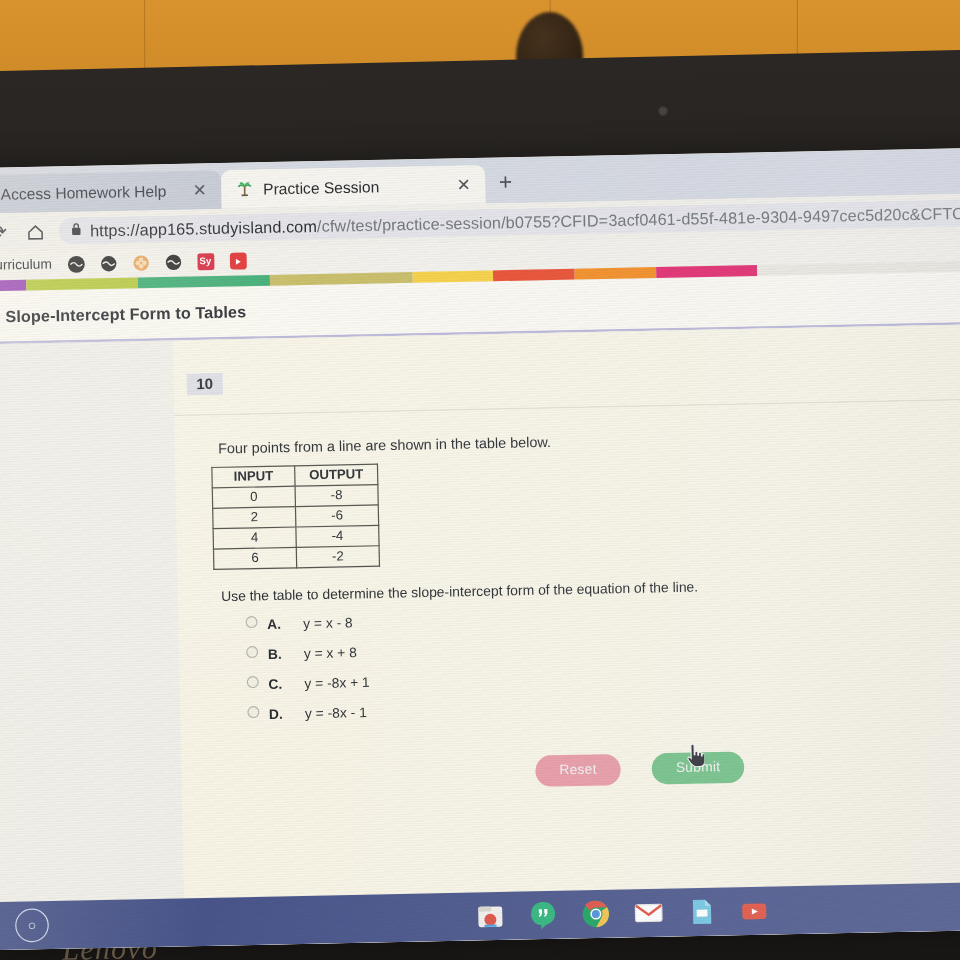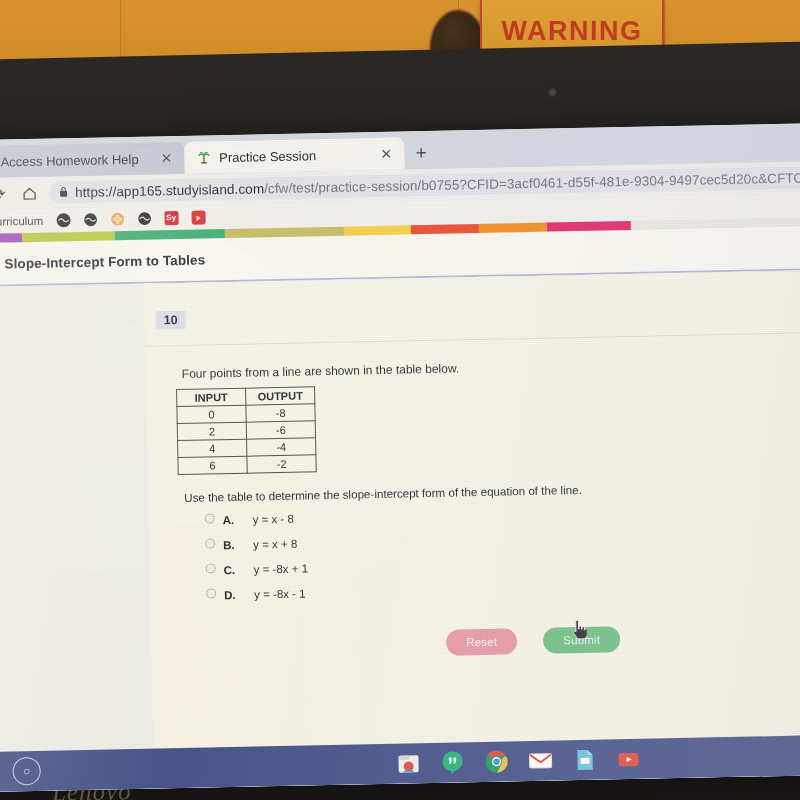--- a/index.html
+++ b/index.html
@@ -194,23 +194,20 @@
 <body>
 
 <div id="stage">
 
   <div class="wall">
     <div class="wall-seam" style="left:120px"></div>
     <div class="wall-seam" style="left:458px"></div>
     <div class="wall-seam" style="left:664px"></div>
   </div>
   <div class="head-blob"></div>
-  <div class="warning-sign">
-    <span>WARNING</span>
-  </div>
 
   <div class="laptop"></div>
   <div class="webcam"></div>
   <div class="lenovo">Lenovo</div>
 
   <div class="screen">
 
     <div class="tabstrip">
       <div class="tab bg">
         <span>o Access Homework Help</span>

